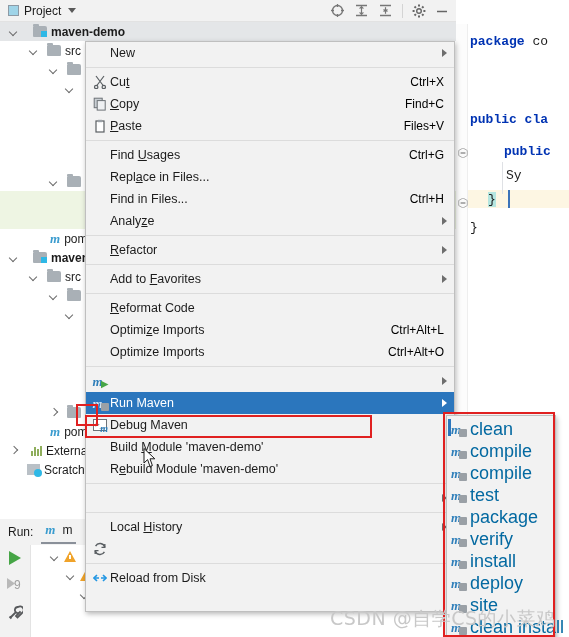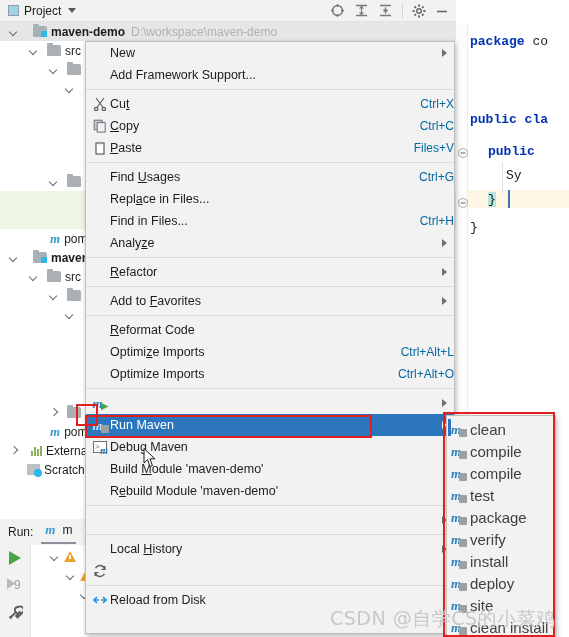--- a/index.html
+++ b/index.html
@@ -95,21 +95,21 @@
   
   .ctx {
     position:absolute; left:85px; top:41px; width:370px;
     background:#f2f2f2; border:1px solid #bfbfbf;
     box-shadow:1px 2px 5px rgba(0,0,0,0.28);
   }
   .mi { height:22px; display:flex; align-items:center; position:relative; padding-left:4px; }
   .mi .ic { width:20px; flex:0 0 20px; display:flex; align-items:center; justify-content:center; }
   .mi .tx { font-size:12.5px; color:#1c1c1c; white-space:nowrap; }
   .mi .tx u { text-decoration:underline; }
-  .mi .sc { margin-left:auto; font-size:12px; color:#0369a1; white-space:nowrap; }
+  .mi .sc { margin-left:auto; font-size:12px; color:#000000; padding-right:10px; white-space:nowrap; }
   .mi .sub { margin-left:auto; margin-right:7px; width:0;height:0;
     border-top:4px solid transparent;border-bottom:4px solid transparent;border-left:5px solid #6e6e6e; }
   .mi.hl { background:#2b76bd; }
   .mi.hl .tx { color:#ffffff; }
   .mi.hl .sub { border-left-color:#ffffff; }
   .msep { height:1px; background:#dcdcdc; margin:3px 0; }
 
   
   .mv-ico { position:relative; width:15px; height:13px; flex:0 0 15px;}
   .mv-ico .m1 { position:absolute; left:0; top:0; font-family:"Liberation Serif", serif; font-style:italic;
@@ -125,21 +125,21 @@
   .cut-ico, .copy-ico, .paste-ico { width:14px;height:14px;flex:0 0 14px;}
 
   
   .submenu {
     position:absolute; left:446px; top:415px; width:110px;
     background:#f2f2f2; border:1px solid #bfbfbf;
     box-shadow:1px 2px 5px rgba(0,0,0,0.28);
     padding:2px 0;
   }
   .smi { height:22px; display:flex; align-items:center; padding-left:4px; gap:4px; }
-  .smi .tx { font-size:15px; color:#404040; white-space:nowrap; }
+  .smi .tx { font-size:18px; color:#0369a1; white-space:nowrap; }
   .sm-marker { position:absolute; left:1px; top:3px; width:3px; height:17px; background:#2b76bd; }
 
   
   .annot { position:absolute; border:2.5px solid #e02020; pointer-events:none; }
 
   
   .cursor { position:absolute; left:143px; top:448px; width:14px; height:20px; pointer-events:none; }
 
   
   .wm {
@@ -196,21 +196,20 @@
           </svg>
       </span>
     </div>
   </div>
 
   <div class="tree">
     <div class="trow sel" style="top:0px; padding-left:8px;">
       <span class="tw-arrow"></span>
       <span class="folder mod" style="margin-left:14px;"></span>
       <span class="tlabel b">maven-demo</span>
-      <span class="tpath">D:\workspace\maven-demo</span>
     </div>
     <div class="trow" style="top:19px; padding-left:28px;">
       <span class="tw-arrow"></span>
       <span class="folder" style="margin-left:8px;"></span>
       <span class="tlabel">src</span>
     </div>
     <div class="trow" style="top:38px; padding-left:48px;">
       <span class="tw-arrow"></span>
       <span class="folder" style="margin-left:8px;"></span>
     </div>
@@ -318,21 +317,21 @@
       <div class="gutter-col"></div>
       <div class="line-hl" style="top:166px; height:18px;"></div>
       <div class="cline" style="top:10px;"><span class="kw">package</span> <span class="pl">co</span></div>
       <div class="cline" style="top:88px;"><span class="kw">public cla</span></div>
       <div class="fold" style="top:124px;">
         <svg width="10" height="10" viewBox="0 0 10 10">
             <path d="M5 0 9.3 2.5v5L5 10 0.7 7.5v-5z" fill="#fafafa" stroke="#b0b0b0"></path>
             <path d="M2.6 5h4.8" stroke="#707070" stroke-width="1.1"></path>
           </svg>
       </div>
-      <div class="cline" style="top:120px; left:32px;"><span class="kw">public</span></div>
+      <div class="cline" style="top:120px; left:48px;"><span class="kw">public</span></div>
       <div class="indent-guide" style="left:46px; top:138px; height:32px;"></div>
       <div class="cline" style="top:144px; left:50px;"><span class="pl">Sy</span></div>
       <div class="fold" style="top:174px;">
         <svg width="10" height="10" viewBox="0 0 10 10">
             <path d="M5 0 9.3 2.5v5L5 10 0.7 7.5v-5z" fill="#fafafa" stroke="#b0b0b0"></path>
             <path d="M2.6 5h4.8" stroke="#707070" stroke-width="1.1"></path>
           </svg>
       </div>
       <div class="cline" style="top:168px; left:32px;"><span class="pl brace-hl">}</span></div>
       <div class="caret-bar" style="left:52px; top:166px; height:18px;"></div>
@@ -340,24 +339,20 @@
     </div>
   </div>
 
   <div class="ctx">
 
     <div class="mi">
       <span class="ic"></span>
       <span class="tx">New</span>
       <span class="sub"></span>
     </div>
-    <div class="mi">
-      <span class="ic"></span>
-      <span class="tx">Add Framework Support...</span>
-    </div>
 
     <div class="msep"></div>
 
     <div class="mi">
       <span class="ic">
         <svg class="cut-ico" viewBox="0 0 14 14">
             <path d="M3 1l7.5 10M11 1L3.5 11" stroke="#5a5f63" stroke-width="1.2" fill="none"></path>
             <circle cx="3.2" cy="12" r="1.7" fill="none" stroke="#5a5f63" stroke-width="1.2"></circle>
             <circle cx="10.8" cy="12" r="1.7" fill="none" stroke="#5a5f63" stroke-width="1.2"></circle>
           </svg>
@@ -366,21 +361,21 @@
       <span class="sc">Ctrl+X</span>
     </div>
     <div class="mi">
       <span class="ic">
         <svg class="copy-ico" viewBox="0 0 14 14">
             <rect x="1.2" y="1.2" width="8" height="9.5" fill="#c9ced3" stroke="#6d7277" stroke-width="1"></rect>
             <rect x="4.2" y="3.6" width="8" height="9.5" fill="#eef0f2" stroke="#6d7277" stroke-width="1"></rect>
           </svg>
       </span>
       <span class="tx"><u>C</u>opy</span>
-      <span class="sc">Ctrl+C</span>
+      <span class="sc">Find+C</span>
     </div>
     <div class="mi">
       <span class="ic">
         <svg class="paste-ico" viewBox="0 0 14 14">
             <rect x="3" y="2" width="8" height="11" fill="#fff" stroke="#5a5f63" stroke-width="1.2"></rect>
             <rect x="5" y="0.8" width="4" height="2.4" fill="#9aa0a6"></rect>
           </svg>
       </span>
       <span class="tx"><u>P</u>aste</span>
       <span class="sc">Files+V</span>

